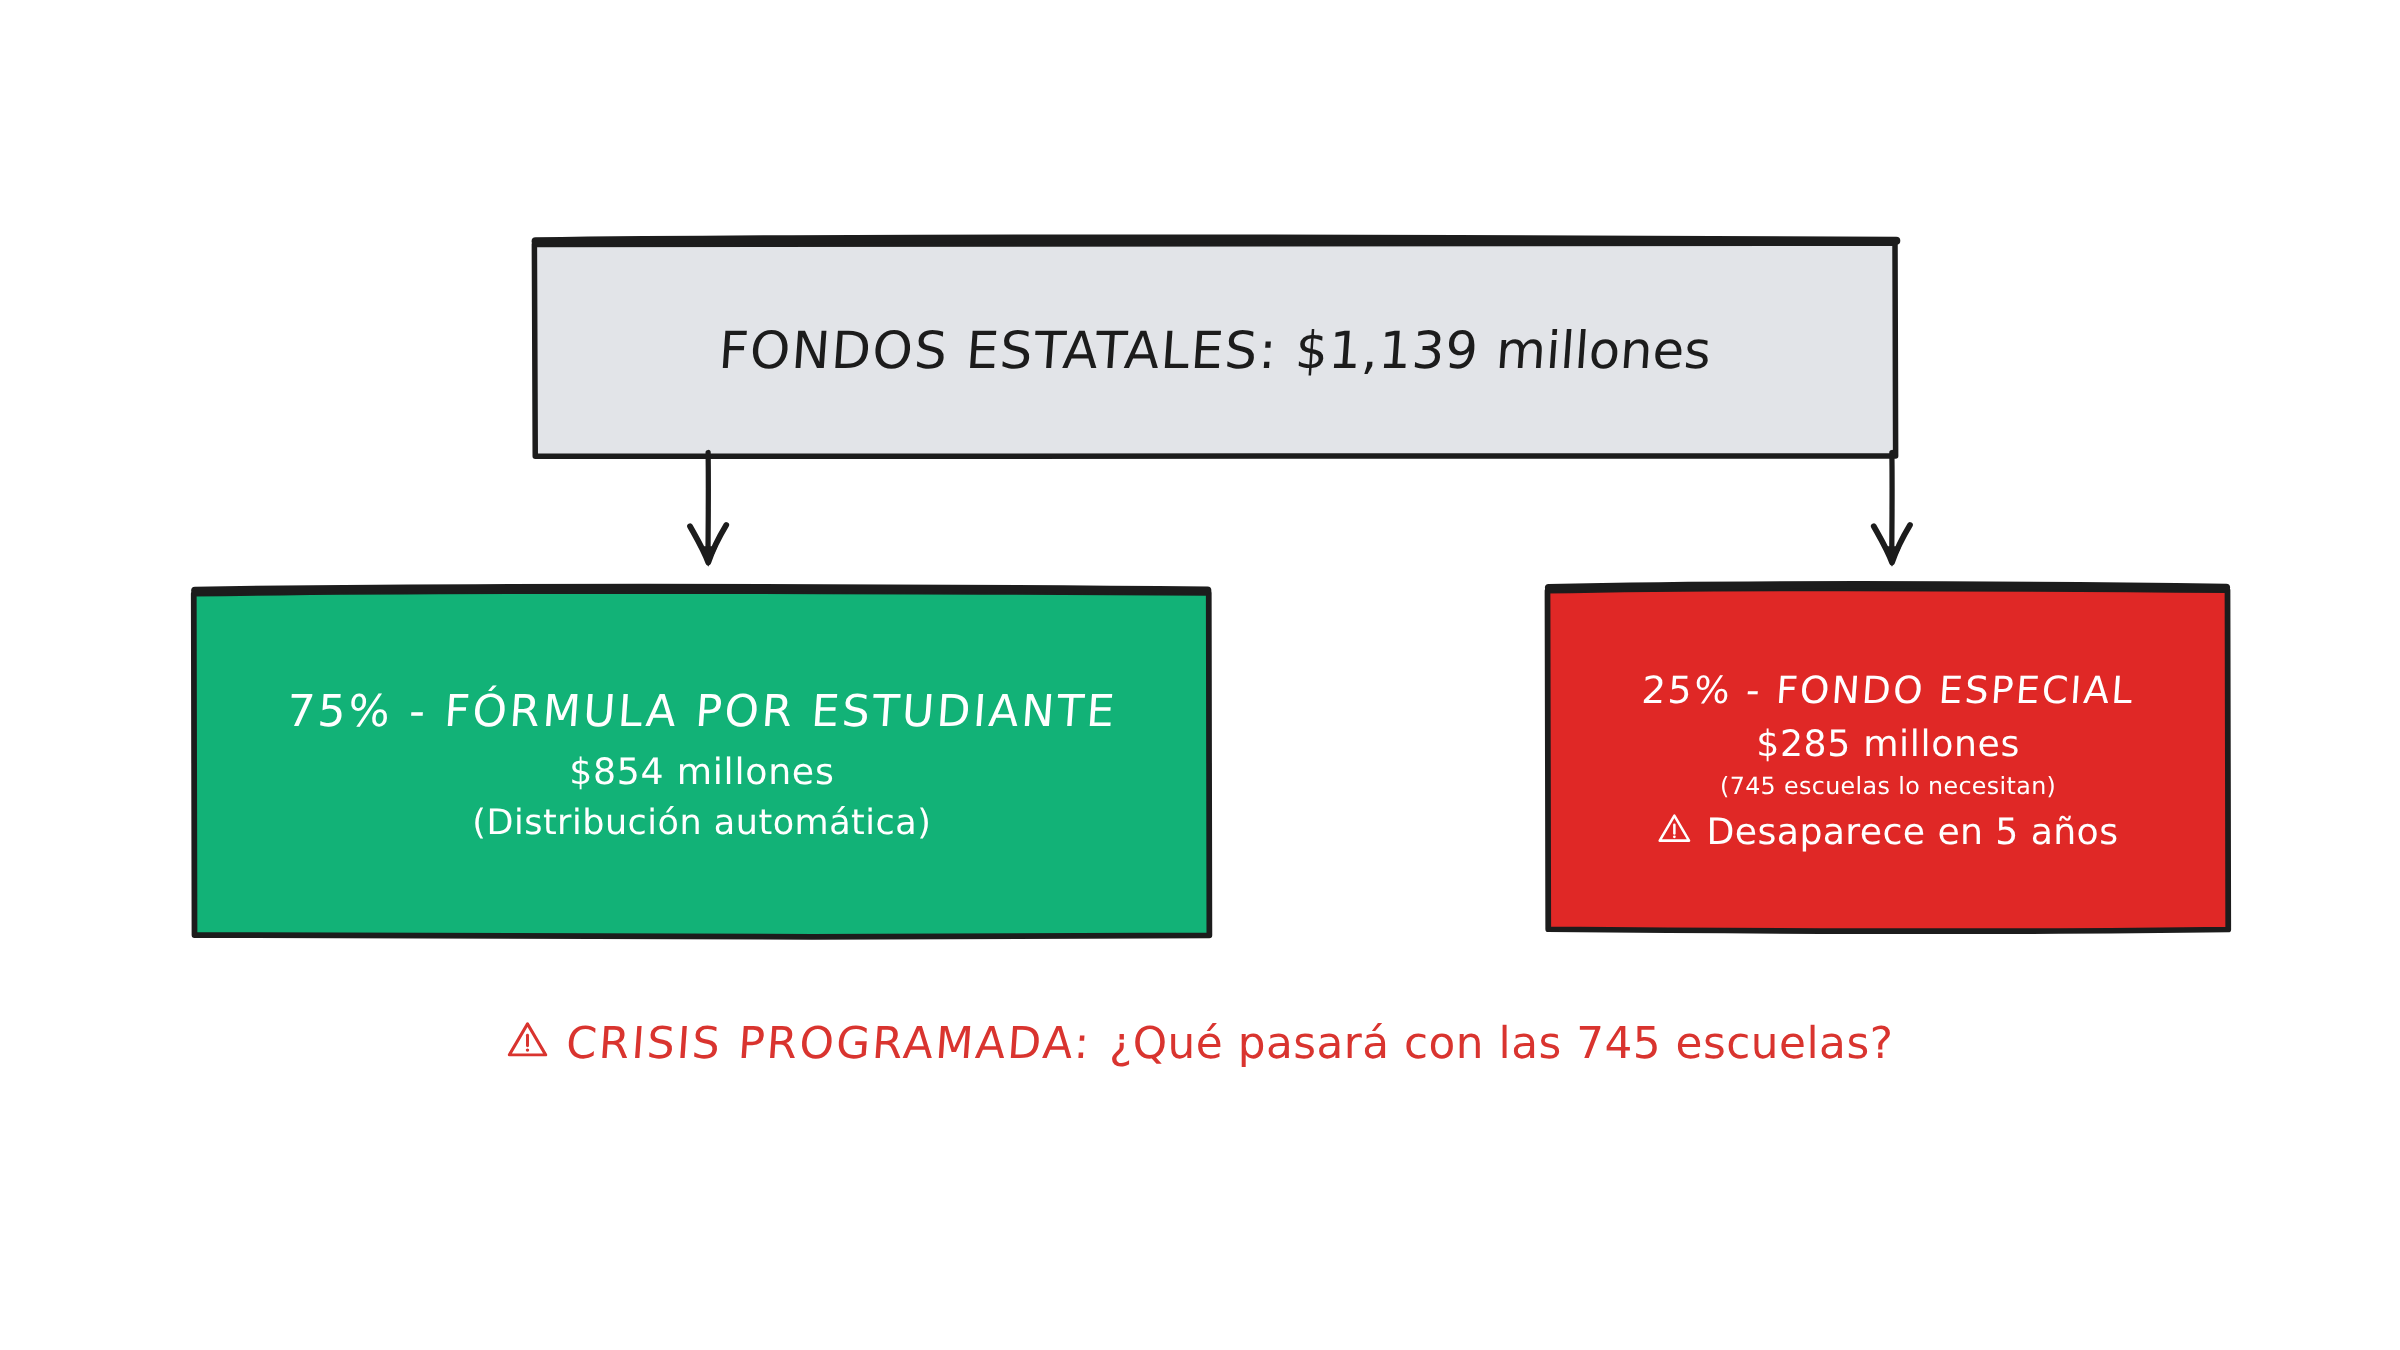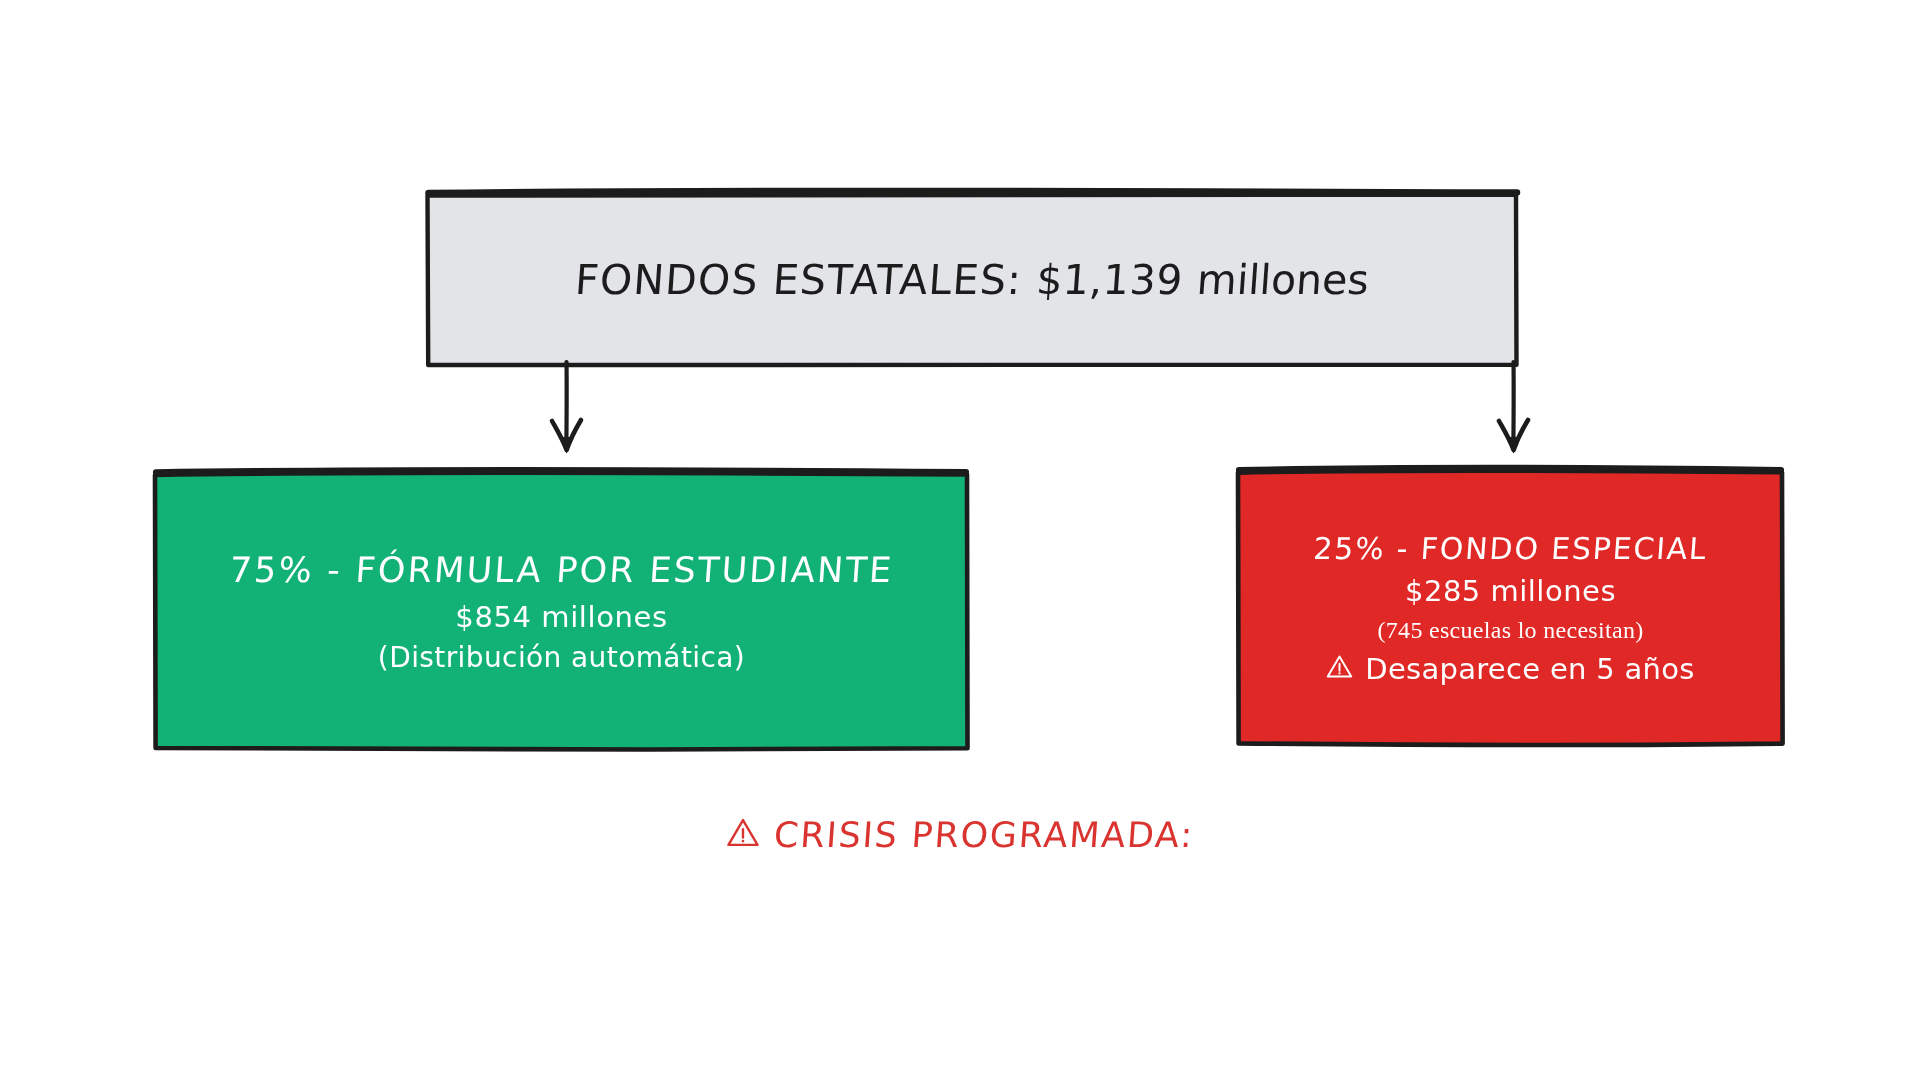--- a/index.html
+++ b/index.html
@@ -119,24 +119,23 @@
     letter-spacing: 1.8px;
     transform: skewX(-4deg);
     line-height: 1.44;
   }
   #red-box .l2 {
     font-size: 29px;
     letter-spacing: 0.5px;
     line-height: 1.46;
   }
   #red-box .l3 {
-    font-size: 24px;
+    font-size: 19px;
     letter-spacing: 0.3px;
     line-height: 1.46;
-    font-family: Liberation Serif, serif;
   }
   #red-box .l4 {
     font-size: 29px;
     letter-spacing: 0.3px;
     line-height: 1.46;
     display: flex;
     align-items: center;
     justify-content: center;
     gap: 12px;
   }
@@ -238,15 +237,16 @@
 
   <div id="caption">
     <span class="warn-tri">
       <svg width="34" height="31" viewBox="0 0 28 26">
         <path d="M14,2.6 L26.2,23.4 L1.8,23.4 Z" fill="none" stroke="#d9342f" stroke-width="2" stroke-linejoin="round"></path>
         <line x1="14" y1="10.2" x2="14" y2="17.2" stroke="#d9342f" stroke-width="2" stroke-linecap="round"></line>
         <circle cx="14" cy="20.2" r="1.15" fill="#d9342f"></circle>
       </svg>
     </span>
     <span class="cap-head">CRISIS PROGRAMADA:</span>
+    <span class="cap-tail">¿Qué pasará con las 745 escuelas?</span>
   </div>
 
 </div>
 
 </body></html>

